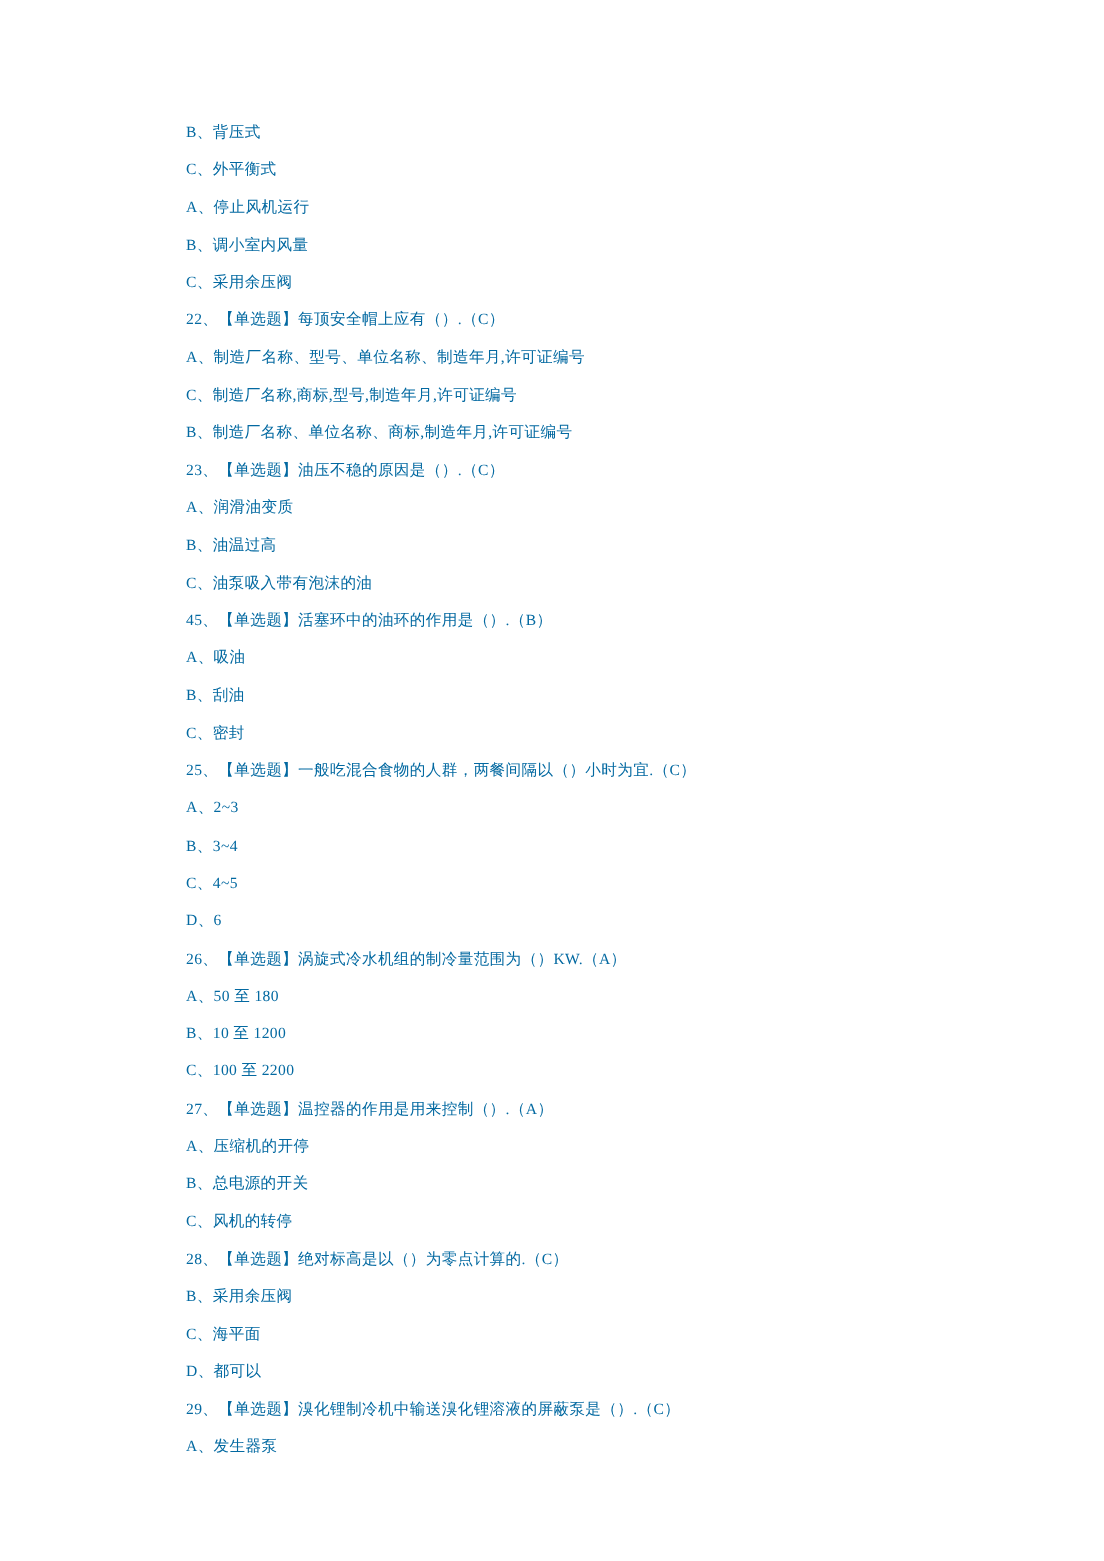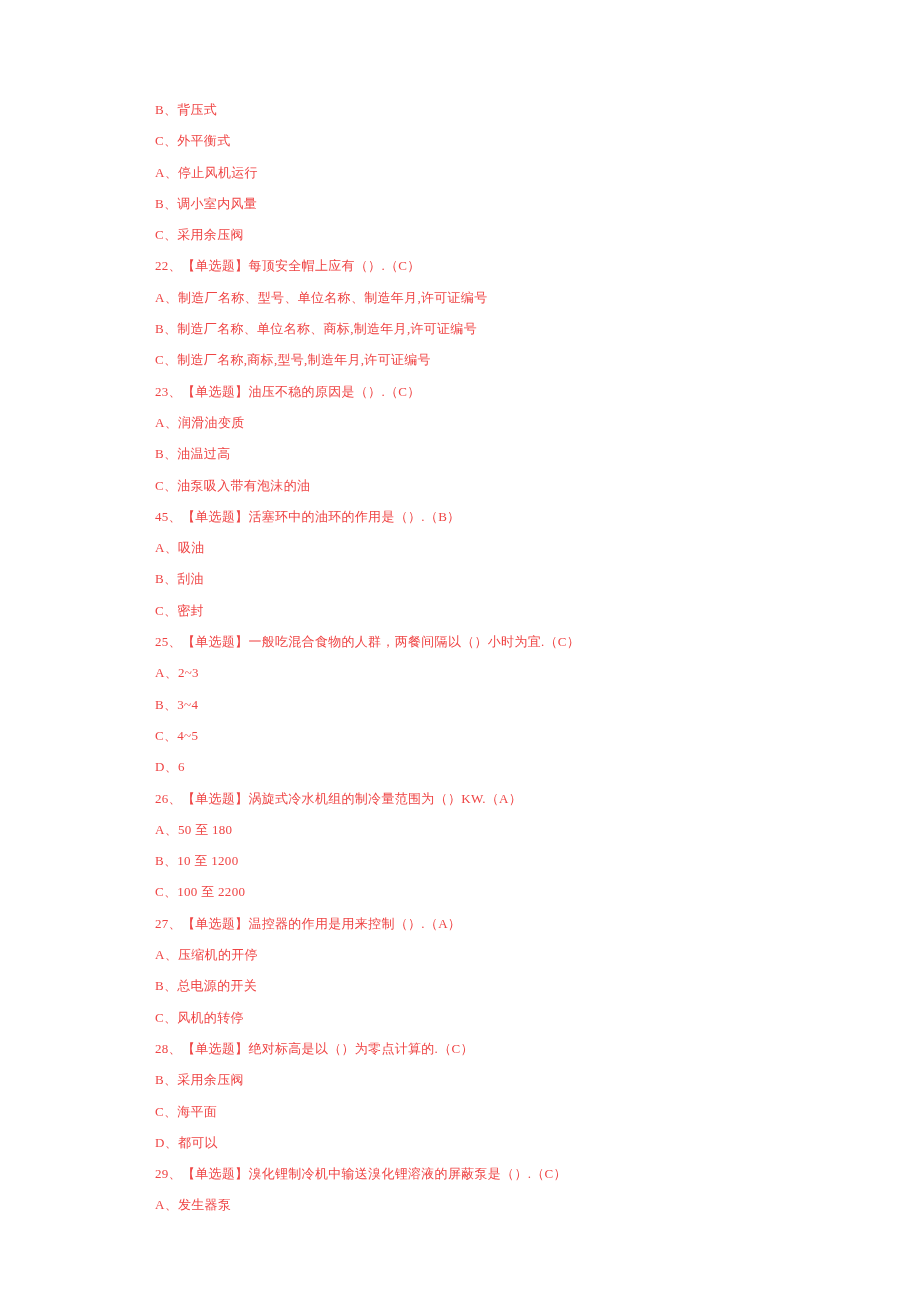--- a/index.html
+++ b/index.html
@@ -8,41 +8,41 @@
     background: #ffffff;
     font-family: "SimSun", "宋体", serif;
     width: 920px;
   }
   .page {
     padding: 100px 155px 60px 155px;
     box-sizing: border-box;
   }
   .line {
     font-size: 13px;
-    color: #ef4444;
+    color: #0369a1;
     line-height: 1.6;
     margin-bottom: 10.5px;
     letter-spacing: 0.3px;
   }
   .italic {
   }
 </style>
 </head>
 <body>
 
 <div class="page">
 <div class="line">B、背压式</div>
     <div class="line">C、外平衡式</div>
     <div class="line">A、停止风机运行</div>
     <div class="line">B、调小室内风量</div>
     <div class="line">C、采用余压阀</div>
     <div class="line">22、【单选题】每顶安全帽上应有（）.（C）</div>
     <div class="line">A、制造厂名称、型号、单位名称、制造年月,许可证编号</div>
+    <div class="line">C、制造厂名称,商标,型号,制造年月,许可证编号</div>
     <div class="line">B、制造厂名称、单位名称、商标,制造年月,许可证编号</div>
-    <div class="line">C、制造厂名称,商标,型号,制造年月,许可证编号</div>
     <div class="line">23、【单选题】油压不稳的原因是（）.（C）</div>
     <div class="line italic">A、润滑油变质</div>
     <div class="line">B、油温过高</div>
     <div class="line">C、油泵吸入带有泡沫的油</div>
     <div class="line">45、【单选题】活塞环中的油环的作用是（）.（B）</div>
     <div class="line">A、吸油</div>
     <div class="line">B、刮油</div>
     <div class="line">C、密封</div>
     <div class="line">25、【单选题】一般吃混合食物的人群，两餐间隔以（）小时为宜.（C）</div>
     <div class="line">A、2~3</div>

